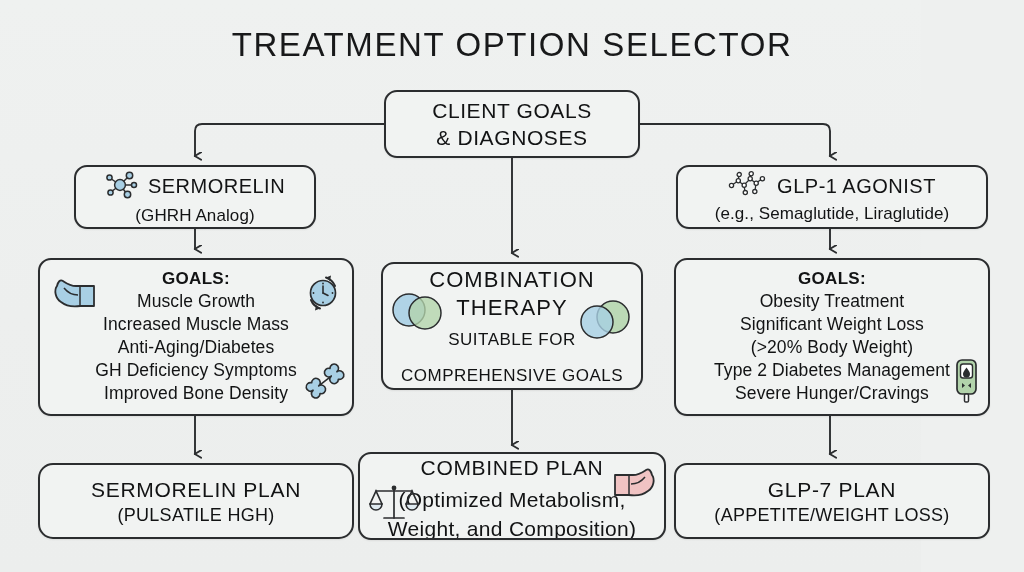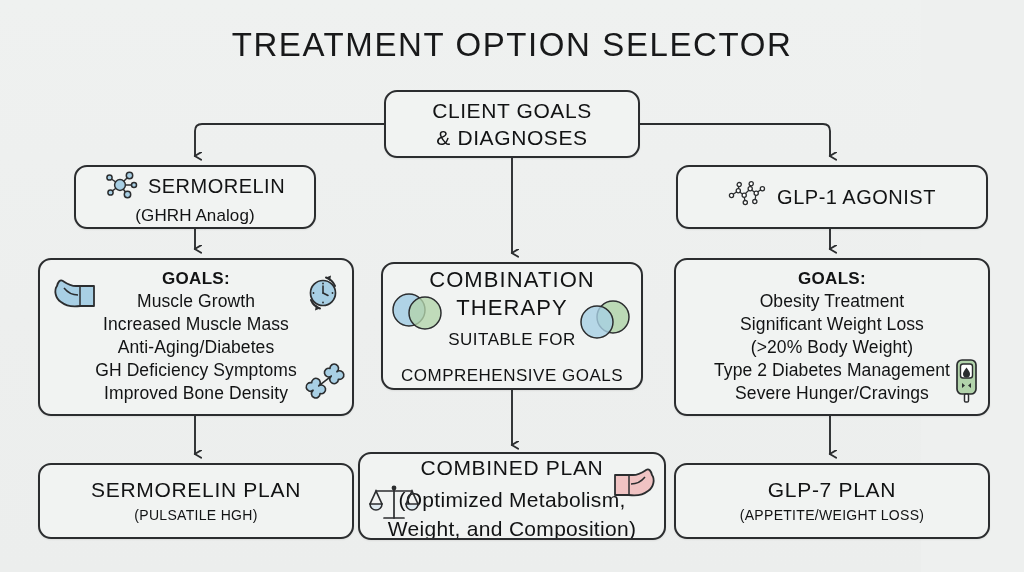--- a/index.html
+++ b/index.html
@@ -53,25 +53,25 @@
   #glp1-goals { left: 674px; top: 258px; width: 316px; height: 158px; }
   .goals-title { font-weight: bold; font-size: 17px; letter-spacing: .3px; margin-bottom: 1px; }
   .goal-line { font-size: 17.5px; line-height: 23px; letter-spacing: .1px; }
 
   
   #combo { left: 381px; top: 262px; width: 262px; height: 128px; }
   #combo .big { font-size: 22px; letter-spacing: 1.1px; line-height: 28px; }
   #combo .small { font-size: 17px; letter-spacing: .5px; line-height: 22px; margin-top: 7px; }
 
   
-  #sermorelin-plan { left: 38px; top: 463px; width: 316px; height: 76px; }
+  #sermorelin-plan { left: 38px; top: 463px; width: 316px; height: 76px; border-radius: 15px; }
   #glp1-plan { left: 674px; top: 463px; width: 316px; height: 76px; }
   #combined-plan { left: 358px; top: 452px; width: 308px; height: 88px; gap: 8px; }
   .plan-main { font-size: 21px; letter-spacing: .7px; line-height: 27px; }
-  .plan-sub { font-size: 14px; letter-spacing: .3px; line-height: 24px; }
+  .plan-sub { font-size: 18px; letter-spacing: .3px; line-height: 24px; }
   #combined-plan .plan-sub { font-size: 21px; line-height: 21px; }
 
   
   .ico { position: absolute; }
   .bicep-left { left: 10px; top: 16px; }
   .clock-right { right: 8px; top: 12px; }
   .bone-right { right: 4px; bottom: 8px; }
   .meter-right { right: 5px; bottom: 6px; }
   .venn-l { position: absolute; left: 6px; top: 26px; }
   .venn-r { position: absolute; right: 6px; top: 34px; }
@@ -162,20 +162,21 @@
               <circle cx="34.4" cy="7.8" r="2.1"></circle>
             <circle cx="17.3" cy="21.6" r="2.1"></circle>
               <circle cx="26.8" cy="20.6" r="2.1"></circle>
             <circle cx="11.2" cy="3.6" r="2.1"></circle>
               <circle cx="23.2" cy="2.8" r="2.1"></circle>
           </g>
         </svg>
       </span>
       <span class="main">GLP-1 AGONIST</span>
     </div>
+    <span class="sub">(e.g., Semaglutide, Liraglutide)</span>
   </div>
 
   <div class="node" id="sermorelin-goals">
     <span class="ico bicep-left">
       <svg width="48" height="44" viewBox="0 0 48 44">
         <path d="M7,10 C4,14 5,22 11,26 C16,30 23,31 30,30 L44,30 L44,10 L26,10 C20,10 16,7 13,5 C10,3 8,6 7,10 Z" fill="#a8cfe4" stroke="#2b2d2f" stroke-width="1.8" stroke-linejoin="round"></path>
         <path d="M14,12 C18,17 22,19 28,19" fill="none" stroke="#2b2d2f" stroke-width="1.5"></path>
         <path d="M30,30 L30,10" fill="none" stroke="#2b2d2f" stroke-width="1.5"></path>
       </svg>
     </span>

